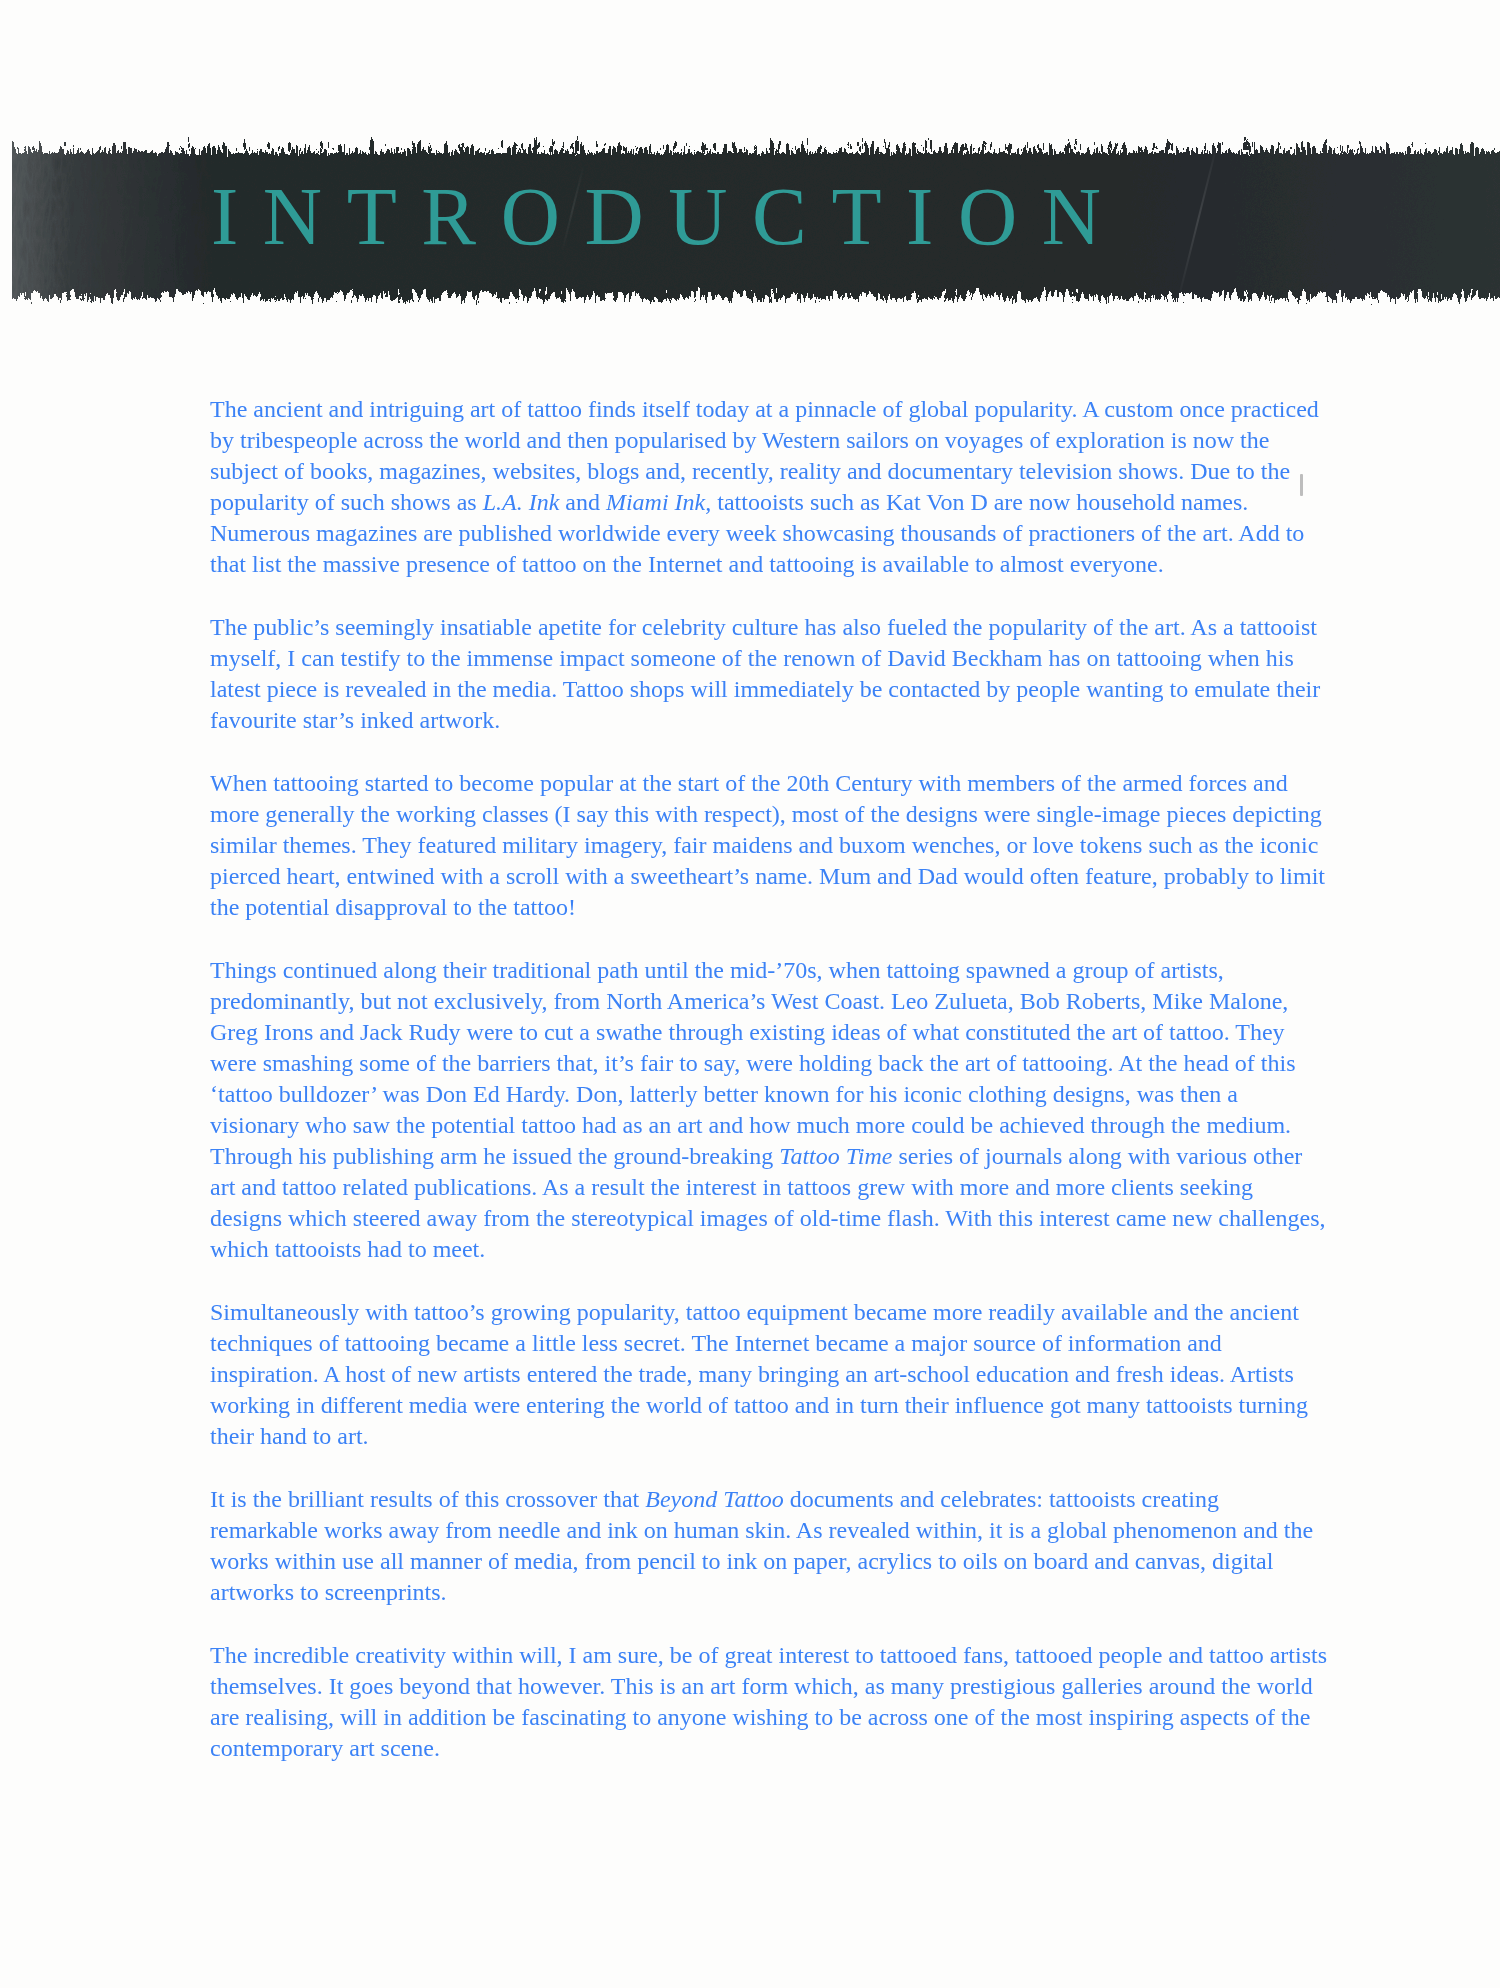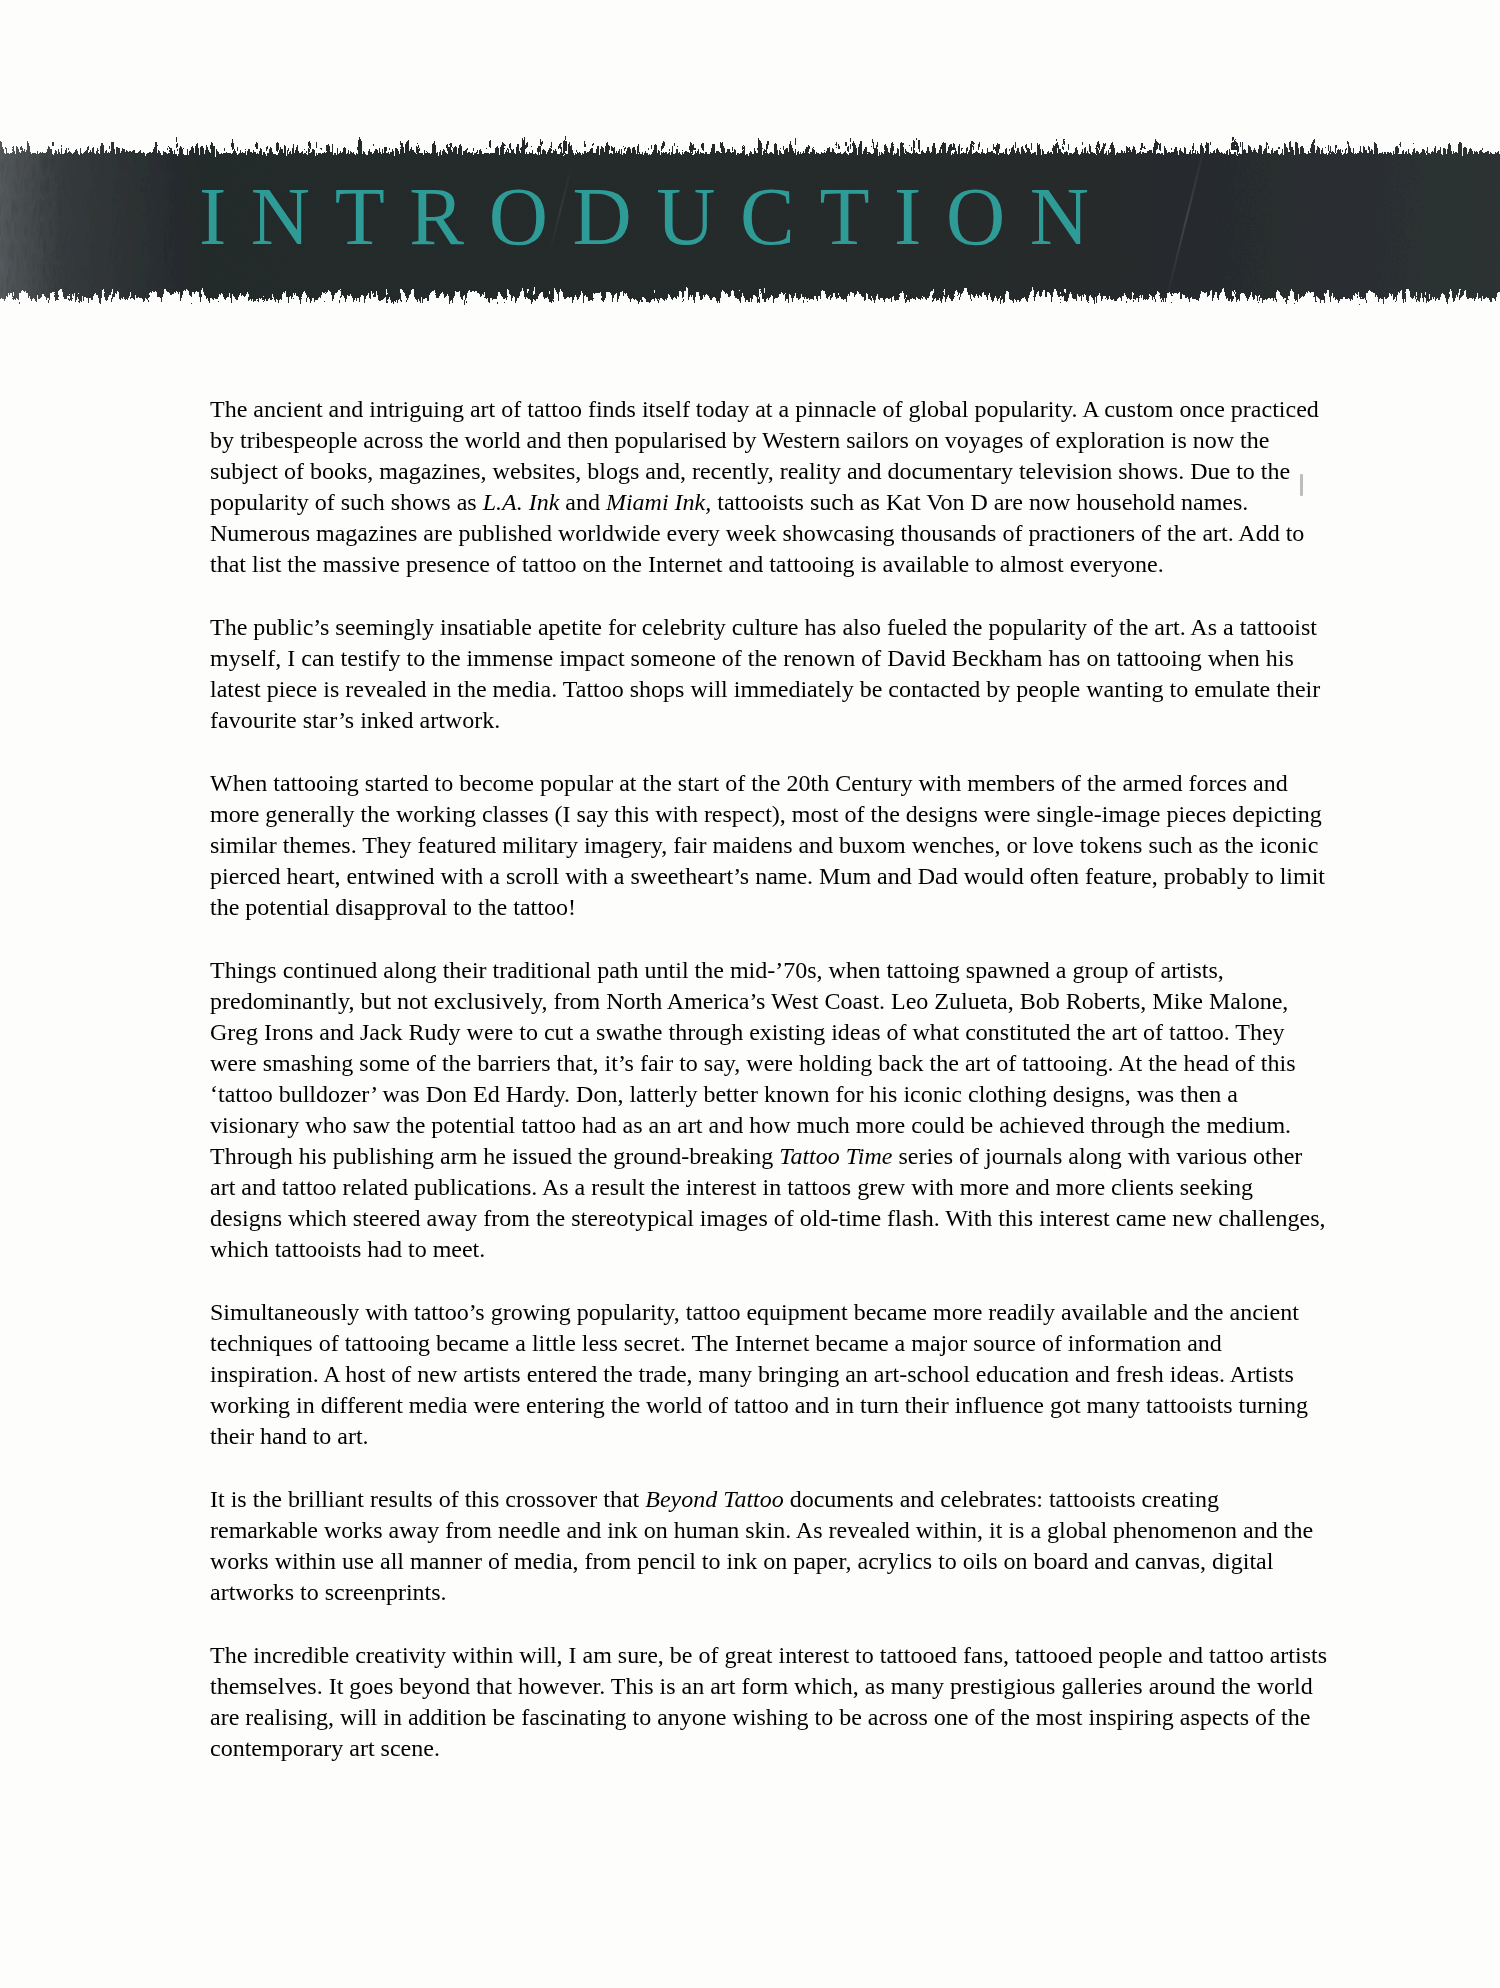--- a/index.html
+++ b/index.html
@@ -10,21 +10,21 @@
     width: 1500px;
     height: 1988px;
     background: #fdfdfc;
     overflow: hidden;
     font-family: "Liberation Serif", serif;
   }
 
   
   .banner {
     position: absolute;
-    left: 0;
+    left: 12px;
     top: 108px;
     width: 1288px;
     height: 230px;
   }
   .banner svg { position: absolute; left: 0; top: 0; }
   .banner-title {
     position: absolute;
     left: 0;
     top: 62px;
     width: 100%;
@@ -60,21 +60,21 @@
   }
 
   
   .content {
     position: absolute;
     left: 210px;
     top: 394px;
     width: 1120px;
     font-size: 24px;
     line-height: 31px;
-    color: #000000;
+    color: #3b82f6;
   }
   .content p.para { margin: 0 0 32px 0; }
   .content .it { font-style: italic; }
   .content .signature { margin: 42px 0 0 0; }
 </style>
 </head>
 <body>
 
 <div class="page">
 

